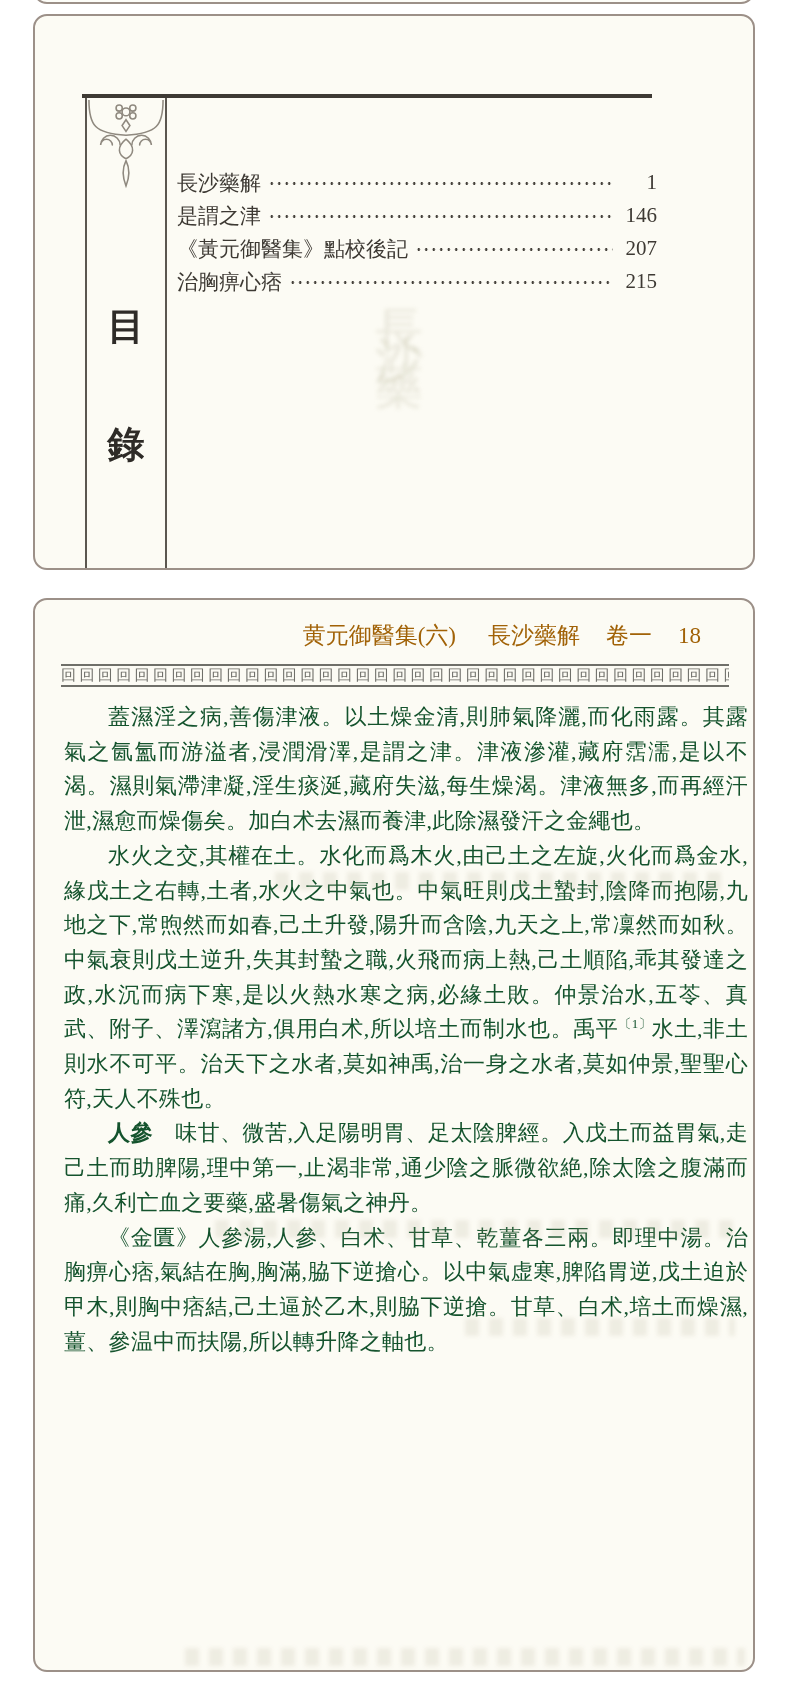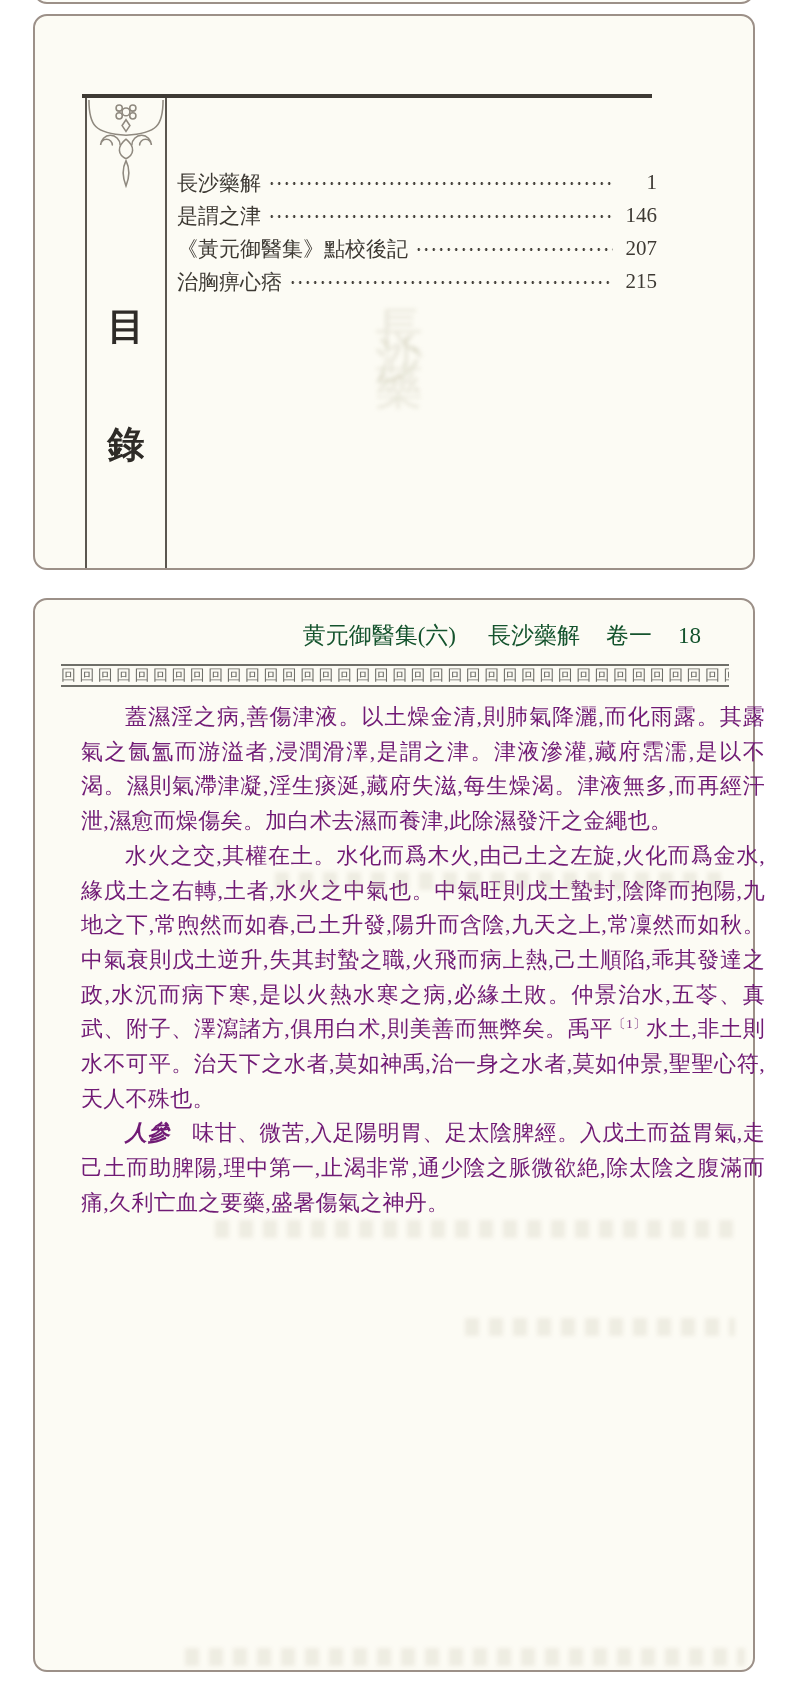--- a/index.html
+++ b/index.html
@@ -43,40 +43,39 @@
     flex:1;height:3px;margin:2px 8px 0 7px;
     background-image:radial-gradient(circle, #45413b 1.2px, rgba(0,0,0,0) 1.5px);
     background-size:7.5px 3px;background-repeat:repeat-x;background-position:0 50%;
   }
   .toc-pagenum{min-width:36px;text-align:right;}
 
   
   .page-header{
     position:absolute;top:20px;left:0;right:52px;
     display:flex;justify-content:flex-end;align-items:baseline;gap:26px;
-    font-size:23px;color:#14532d;white-space:nowrap;
+    font-size:23px;color:#a16207;white-space:nowrap;
   }
   .page-header .gap-wide{margin-right:6px;}
   .meander{
     position:absolute;top:64px;left:26px;right:24px;height:23px;box-sizing:border-box;
     border-top:2px solid #6f6f69;border-bottom:2px solid #6f6f69;
     overflow:hidden;white-space:nowrap;text-align:center;
     font-size:15px;line-height:18px;letter-spacing:3.4px;color:#6f6f69;
     user-select:none;
   }
   .page-body{
     position:absolute;top:100px;left:29px;width:684px;
-    font-size:22px;line-height:34.7px;color:#701a75;
+    font-size:22px;line-height:34.7px;color:#14532d;
     text-align:justify;text-justify:inter-ideograph;
     letter-spacing:0.3px;
-    margin-left:17px;
   }
   .page-body p{margin:0;text-indent:2em;}
   .page-body sup{font-size:13px;line-height:0;vertical-align:super;letter-spacing:0;}
-  .page-body b{font-weight:bold;font-style:italic;}
+  .page-body b{font-weight:bold;}
 
   .smudge{
     position:absolute;height:18px;filter:blur(2px);opacity:.45;pointer-events:none;
     background:repeating-linear-gradient(90deg, rgba(168,162,132,.35) 0 14px, rgba(0,0,0,0) 14px 24px);
   }
 </style>
 </head>
 <body>
 
 <div class="panel panel-top-sliver"></div>
@@ -133,21 +132,22 @@
     <span class="gap-wide">黄元御醫集(六)</span>
     <span>長沙藥解</span>
     <span>卷一</span>
     <span>18</span>
   </header>
 
   <div class="meander">回回回回回回回回回回回回回回回回回回回回回回回回回回回回回回回回回回回回回回回回</div>
 
   <div class="page-body">
       <p class="para"><span class="seg">蓋濕淫之病,善傷津液。以土燥金清,則肺氣降灑,而化雨露。其露氣之氤氳而游溢者,浸潤滑澤,是謂之津。津液滲灌,藏府霑濡,是以不渴。濕則氣滯津凝,淫生痰涎,藏府失滋,每生燥渴。津液無多,而再經汗泄,濕愈而燥傷矣。加白术去濕而養津,此除濕發汗之金繩也。</span></p>
-      <p class="para"><span class="seg">水火之交,其權在土。水化而爲木火,由己土之左旋,火化而爲金水,緣戊土之右轉,土者,水火之中氣也。中氣旺則戊土蟄封,陰降而抱陽,九地之下,常煦然而如春,己土升發,陽升而含陰,九天之上,常凜然而如秋。中氣衰則戊土逆升,失其封蟄之職,火飛而病上熱,己土順陷,乖其發達之政,水沉而病下寒,是以火熱水寒之病,必緣土敗。仲景治水,五苓、真武、附子、澤瀉諸方,俱用白术,則美善而無弊矣。禹平</span><sup class="note">〔1〕</sup><span class="seg">水土,非土則水不可平。治天下之水者,莫如神禹,治一身之水者,莫如仲景,聖聖心符,天人不殊也。</span></p>
+      <p class="para"><span class="seg">水火之交,其權在土。水化而爲木火,由己土之左旋,火化而爲金水,緣戊土之右轉,土者,水火之中氣也。中氣旺則戊土蟄封,陰降而抱陽,九地之下,常煦然而如春,己土升發,陽升而含陰,九天之上,常凜然而如秋。中氣衰則戊土逆升,失其封蟄之職,火飛而病上熱,己土順陷,乖其發達之政,水沉而病下寒,是以火熱水寒之病,必緣土敗。仲景治水,五苓、真武、附子、澤瀉諸方,俱用白术,所以培土而制水也。禹平</span><sup class="note">〔1〕</sup><span class="seg">水土,非土則水不可平。治天下之水者,莫如神禹,治一身之水者,莫如仲景,聖聖心符,天人不殊也。</span></p>
       <p class="para"><b class="drug">人參</b><span class="seg">　味甘、微苦,入足陽明胃、足太陰脾經。入戊土而益胃氣,走己土而助脾陽,理中第一,止渴非常,通少陰之脈微欲絶,除太陰之腹滿而痛,久利亡血之要藥,盛暑傷氣之神丹。</span></p>
+      <p class="para"><span class="seg">《金匱》人參湯,人參、白术、甘草、乾薑各三兩。即理中湯。治胸痹心痞,氣結在胸,胸滿,脇下逆搶心。以中氣虚寒,脾陷胃逆,戊土迫於甲木,則胸中痞結,己土逼於乙木,則脇下逆搶。甘草、白术,培土而燥濕,薑、參温中而扶陽,所以轉升降之軸也。</span></p>
     </div>
 
   <div class="smudge" style="top:272px;left:240px;width:450px;"></div>
   <div class="smudge" style="top:620px;left:180px;width:520px;"></div>
   <div class="smudge" style="top:718px;left:430px;width:270px;"></div>
   <div class="smudge" style="top:1048px;left:150px;width:560px;"></div>
 </section>
 
 </body></html>

